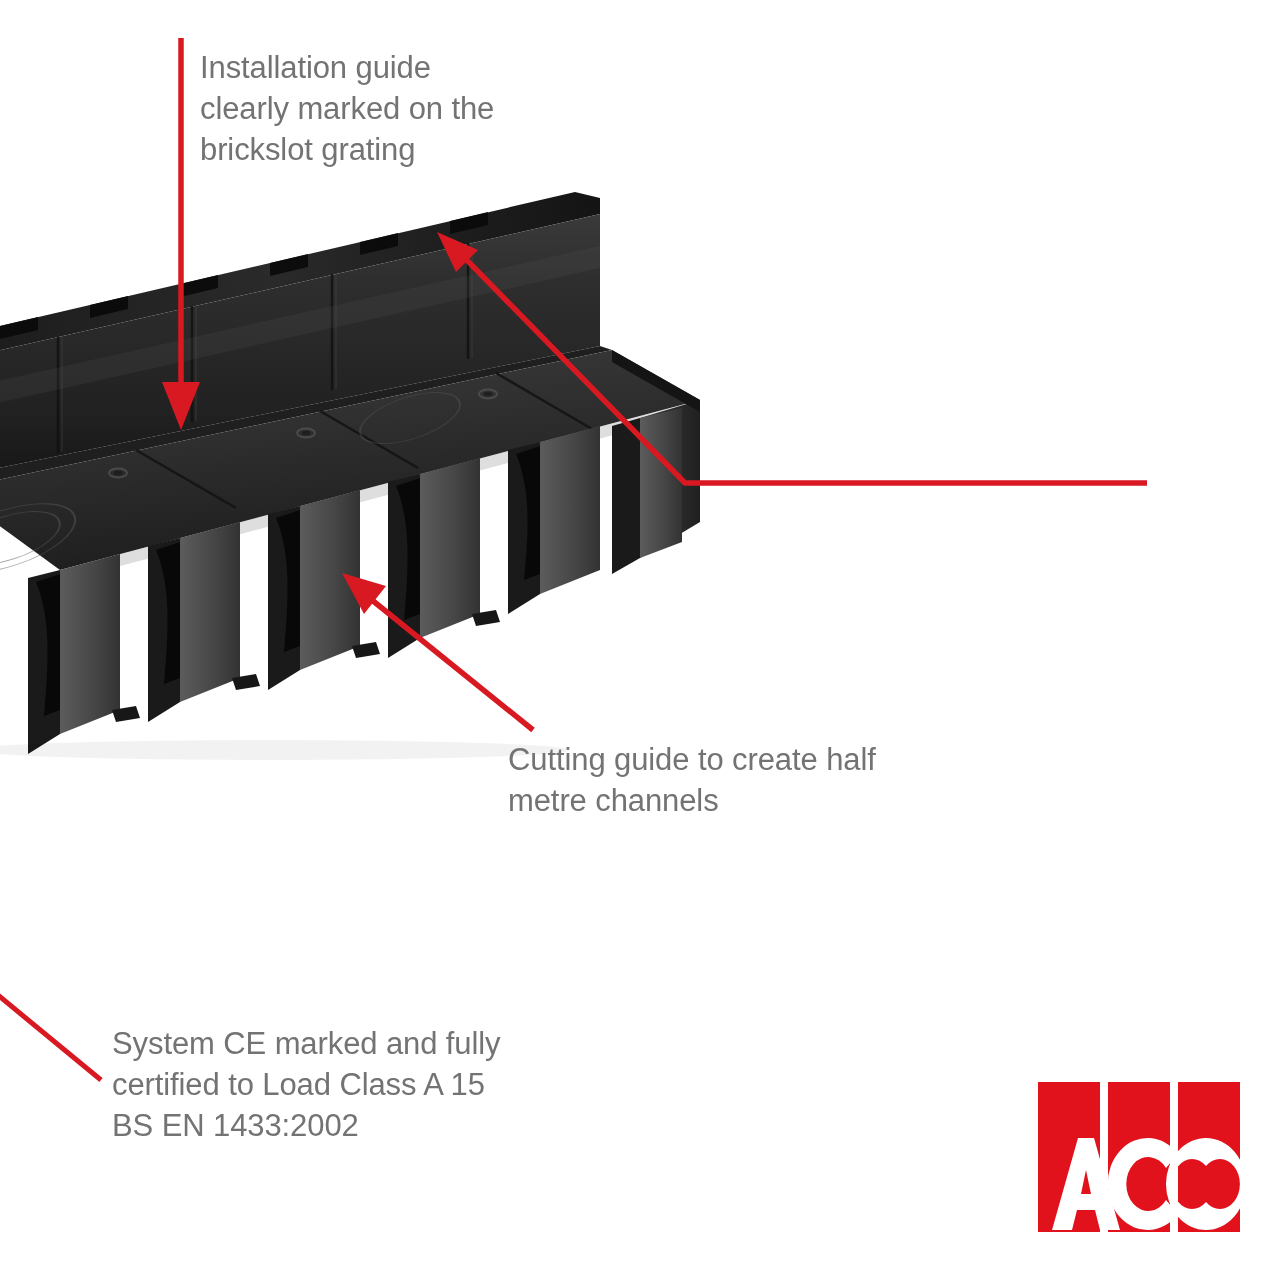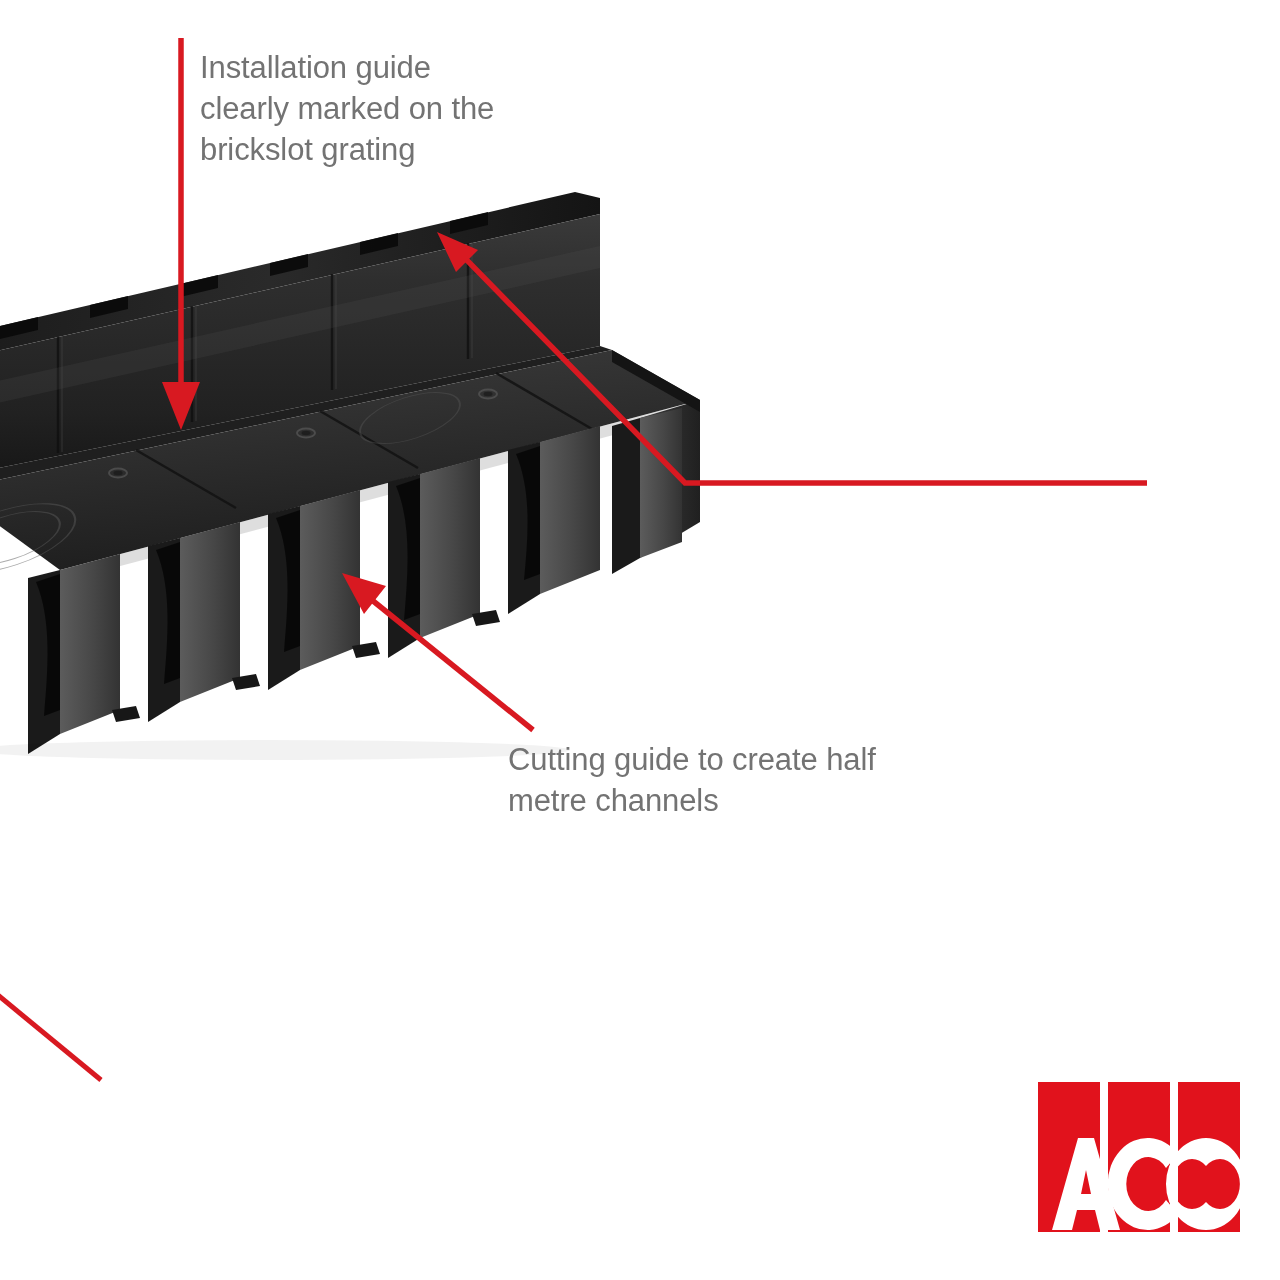--- a/index.html
+++ b/index.html
@@ -211,20 +211,23 @@
   </div>
 
   <div class="annotation" id="ann-install">Installation guide
 clearly marked on the
 brickslot grating</div>
 
 
   <div class="annotation" id="ann-cutting">Cutting guide to create half
 metre channels</div>
 
+  <div class="annotation" id="ann-ce">System CE marked and fully
+certified to Load Class A 15
+BS EN 1433:2002</div>
 
   <svg id="leaders" viewBox="0 0 1280 1280" xmlns="http://www.w3.org/2000/svg">
 
     <g>
       <line x1="181" y1="38" x2="181" y2="392" stroke="#d81921" stroke-width="5.5"></line>
       <polygon points="181,430 162,382 200,382" fill="#d81921"></polygon>
     </g>
 
     <g>
       <polyline points="1147,483 685,483 455,248" fill="none" stroke="#d81921" stroke-width="5.5" stroke-linejoin="miter" stroke-linecap="butt"></polyline>

